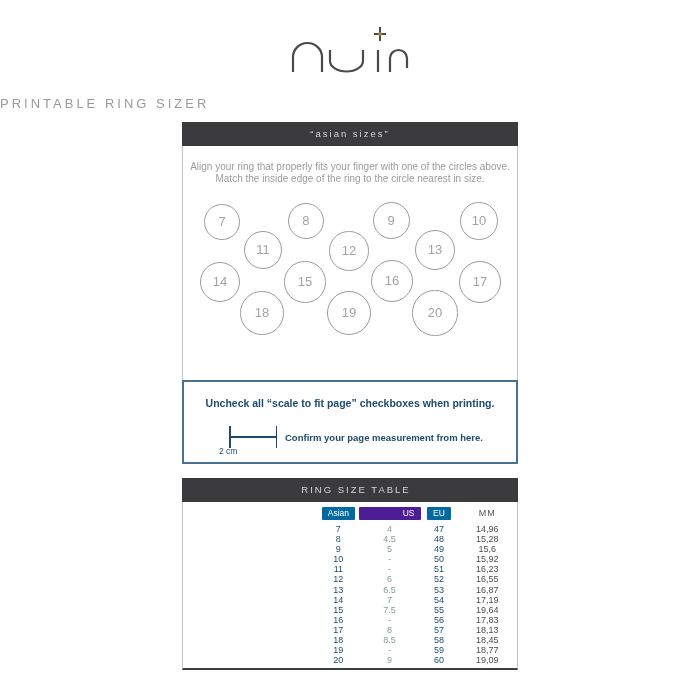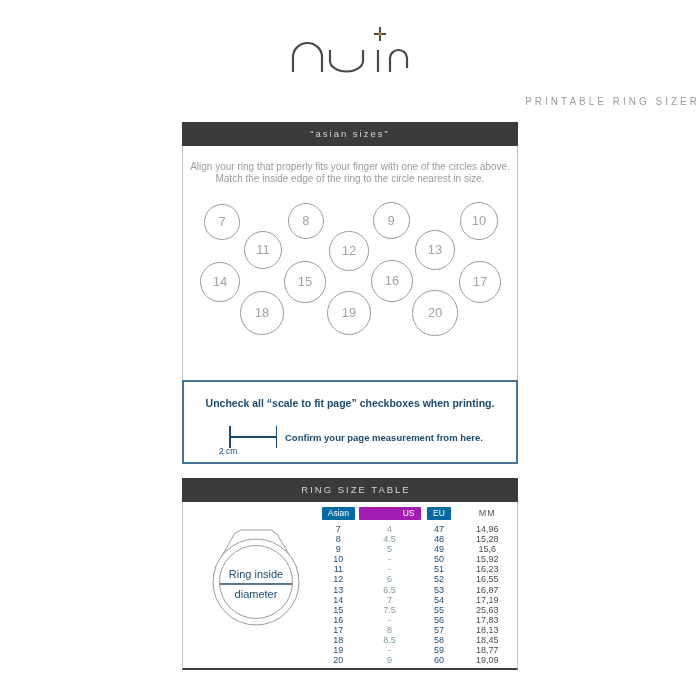--- a/index.html
+++ b/index.html
@@ -1,21 +1,21 @@
 <!DOCTYPE html>
 <html><head>
 <meta charset="utf-8">
 <style>
   html,body{margin:0;padding:0;background:#fff;}
   body{width:700px;height:700px;position:relative;font-family:"Liberation Sans",sans-serif;overflow:hidden;}
   .abs{position:absolute;}
 
   
   .logo-wrap{left:290px;top:24px;width:120px;height:52px;}
-  .tagline{left:0;top:96px;width:700px;text-align:right;font-size:10px;letter-spacing:3px;color:#9a9a9a;}
+  .tagline{left:0;top:96px;width:700px;text-align:left;font-size:13px;letter-spacing:3px;color:#9a9a9a;}
 
   
   .dark-bar{background:#3b3a3c;color:#d6d6d6;text-align:center;font-size:9.5px;letter-spacing:2px;line-height:24px;height:24px;}
   .sizer-box{left:182px;top:122px;width:336px;height:300px;border:1px solid #c4c4c4;border-bottom-color:#96958f;box-sizing:border-box;background:#fff;}
   .sizer-box .dark-bar{margin:-1px -1px 0 -1px;}
   .instruction{position:absolute;left:0;top:38px;width:100%;text-align:center;font-size:10px;line-height:12px;color:#9b9b9b;}
   .circles-layer{position:absolute;left:0;top:0;width:100%;height:100%;}
   .size-circle{position:absolute;border:1px solid #9b9b9b;border-radius:50%;box-sizing:border-box;text-align:center;font-size:13px;color:#a3a3a3;}
 
   
@@ -33,21 +33,21 @@
   .table-box .dark-bar{margin:0 -1px;padding-left:12px;}
   .ring-illustration{position:absolute;left:23px;top:50px;width:100px;height:104px;}
   .size-table{position:absolute;left:135px;top:29px;border-collapse:collapse;font-size:9px;}
   .size-table td,.size-table th{padding:0;text-align:center;font-weight:normal;height:10.1px;line-height:10.1px;}
   .size-table .col-asian{width:46px;color:#1d4d70;}
   .size-table .col-us{width:38px;color:#84a093;}
   .size-table .col-eu{width:46px;color:#1d4d70;}
   .size-table .col-mm{width:86px;color:#4c4c4e;}
   .badge{display:inline-block;font-size:8.5px;color:#fff;padding:1px 6px 2px 6px;border-radius:1px;line-height:10px;}
   .badge.navy{background:#0369a1;}
-  .badge.sage{background:#a21caf;padding-left:44px;}
+  .badge.sage{background:#4c1d95;padding-left:44px;}
   .col-head-row th{padding-bottom:4px;}
   .mm-head{color:#555;font-size:9px;letter-spacing:1px;text-align:center;}
 </style>
 </head>
 <body>
 
 <div class="abs logo-wrap">
   <svg width="120" height="52" viewBox="0 0 120 52">
     <g fill="none" stroke="#4c4a48" stroke-width="2.2">
       <path d="M3,48 V33 A14.5,14 0 0 1 32,33 V48"></path>
@@ -94,30 +94,20 @@
     <div class="h"></div>
     <div class="t2"></div>
   </div>
   <div class="ruler-label">2 cm</div>
   <div class="confirm-text">Confirm your page measurement from here.</div>
 </div>
 
 <div class="abs table-box">
   <div class="dark-bar">RING SIZE TABLE</div>
 
-  <div class="ring-illustration">
-    <svg width="100" height="104" viewBox="0 0 100 104">
-      <polygon points="9,40 29,5 35,2 65,2 71,6 91,40" fill="#ffffff" stroke="#9b9b9b" stroke-width="1" stroke-linejoin="round"></polygon>
-      <circle cx="50" cy="54" r="43" fill="#ffffff" stroke="#9b9b9b" stroke-width="1"></circle>
-      <circle cx="50" cy="54" r="36.5" fill="none" stroke="#9b9b9b" stroke-width="1"></circle>
-      <line x1="14" y1="56" x2="86" y2="56" stroke="#1d4d70" stroke-width="1.5"></line>
-      <text x="50" y="50" text-anchor="middle" font-size="11" fill="#1d4d70" font-family="Liberation Sans, sans-serif">Ring inside</text>
-      <text x="50" y="70" text-anchor="middle" font-size="11" fill="#1d4d70" font-family="Liberation Sans, sans-serif">diameter</text>
-    </svg>
-  </div>
 
   <table class="size-table">
     <thead>
       <tr class="col-head-row">
         <th><span class="badge navy">Asian</span></th>
         <th><span class="badge sage">US</span></th>
         <th><span class="badge navy">EU</span></th>
         <th><span class="mm-head">MM</span></th>
       </tr>
     </thead>
@@ -167,21 +157,21 @@
         <tr>
           <td class="col-asian">14</td>
           <td class="col-us">7</td>
           <td class="col-eu">54</td>
           <td class="col-mm">17,19</td>
         </tr>
         <tr>
           <td class="col-asian">15</td>
           <td class="col-us">7.5</td>
           <td class="col-eu">55</td>
-          <td class="col-mm">25,63</td>
+          <td class="col-mm">19,64</td>
         </tr>
         <tr>
           <td class="col-asian">16</td>
           <td class="col-us">-</td>
           <td class="col-eu">56</td>
           <td class="col-mm">17,83</td>
         </tr>
         <tr>
           <td class="col-asian">17</td>
           <td class="col-us">8</td>

